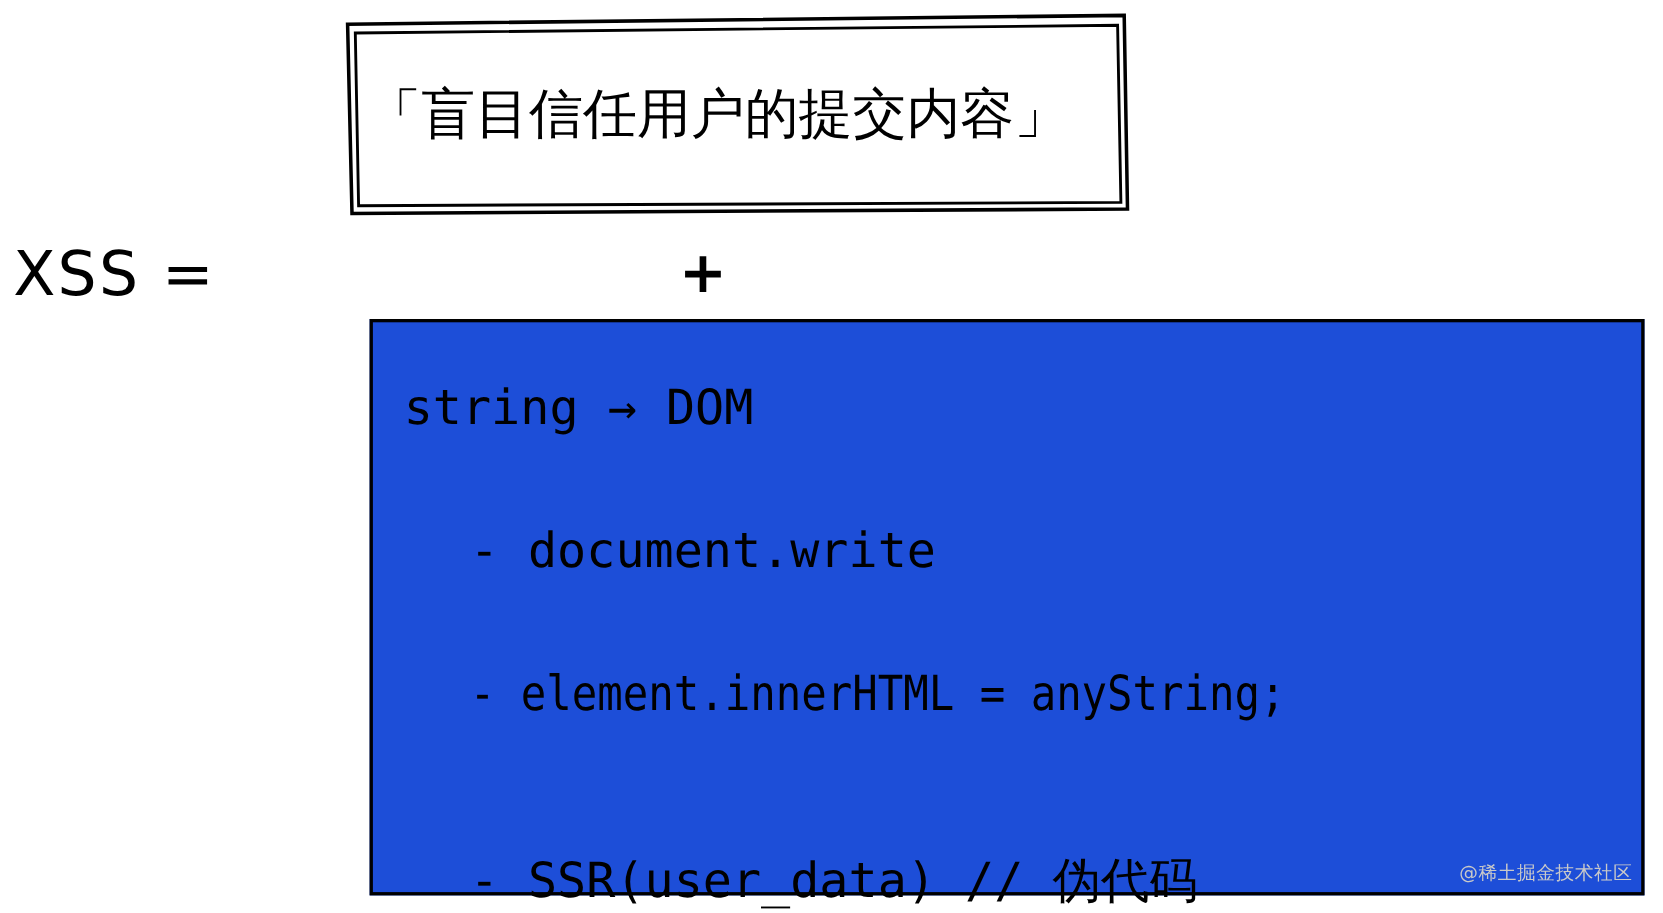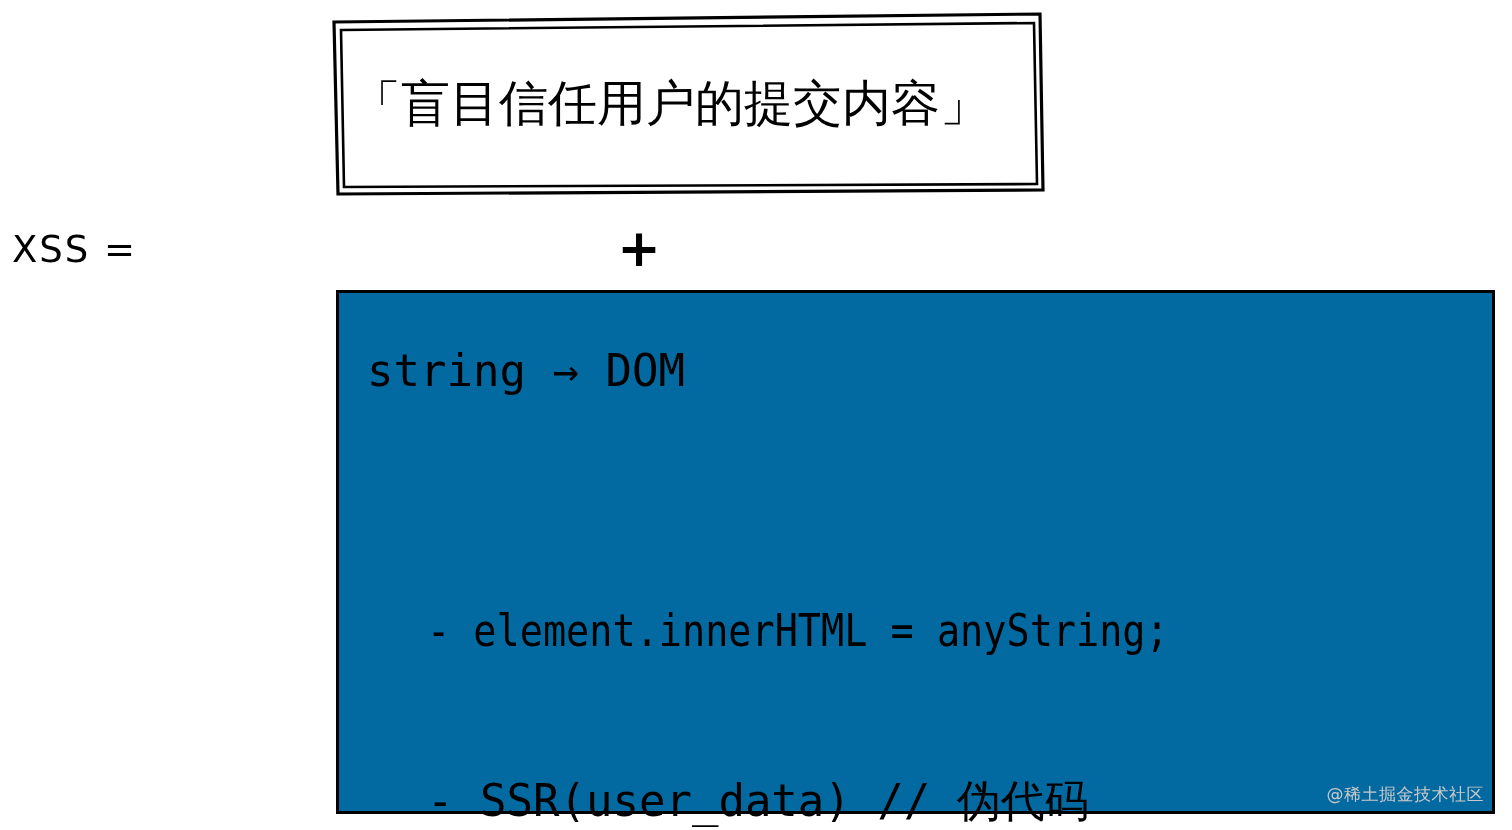--- a/index.html
+++ b/index.html
@@ -22,21 +22,21 @@
     width: 1512px;
     height: 830px;
   }
 
   
   .formula-label {
     position: absolute;
     left: 12px;
     top: 218px;
     font-family: "DejaVu Sans", sans-serif;
-    font-size: 37px;
+    font-size: 56px;
     line-height: 64px;
     letter-spacing: 2px;
     white-space: pre;
     color: #000;
   }
 
   
   .plus-sign {
     position: absolute;
     left: 615px;
@@ -47,21 +47,21 @@
     font-size: 52px;
     line-height: 64px;
     font-weight: 700;
     text-align: center;
     color: #000;
   }
 
   
   .sketch-box {
     position: absolute;
-    left: 330px;
+    left: 312px;
     top: 12px;
     width: 716px;
     height: 184px;
     text-decoration: underline;
   }
   .sketch-box svg {
     position: absolute;
     left: 0;
     top: 0;
     overflow: visible;
@@ -81,21 +81,21 @@
 
   
   .code-box {
     position: absolute;
     left: 336px;
     top: 290px;
     width: 1159px;
     height: 524px;
     border: 3px solid #000000;
     box-sizing: border-box;
-    background: #0369a1;
+    background: #1d4ed8;
   }
   .code-list {
     position: absolute;
     left: 0;
     top: 0;
     width: 100%;
     height: 100%;
   }
   .code-line {
     position: absolute;
@@ -138,19 +138,20 @@
       <path d="M 4 10 L 710 2 L 713 178 L 8 182 Z" fill="none" stroke="#000000" stroke-width="3.2" stroke-linejoin="miter"></path>
 
       <path d="M 11 18 L 704 11 L 707 172 L 14 175 Z" fill="none" stroke="#000000" stroke-width="2.6" stroke-linejoin="miter"></path>
     </svg>
     <div class="sketch-box-text">「盲目信任用户的提交内容」</div>
   </div>
 
   <div class="code-box">
     <div class="code-list">
       <div class="code-line l0">string → DOM</div>
+      <div class="code-line l1">- document.write</div>
       <div class="code-line l2">- element.innerHTML = anyString;</div>
       <div class="code-line l3">- SSR(user_data) // 伪代码</div>
     </div>
     <div class="watermark">@稀土掘金技术社区</div>
   </div>
 
 </div>
 
 </body></html>

